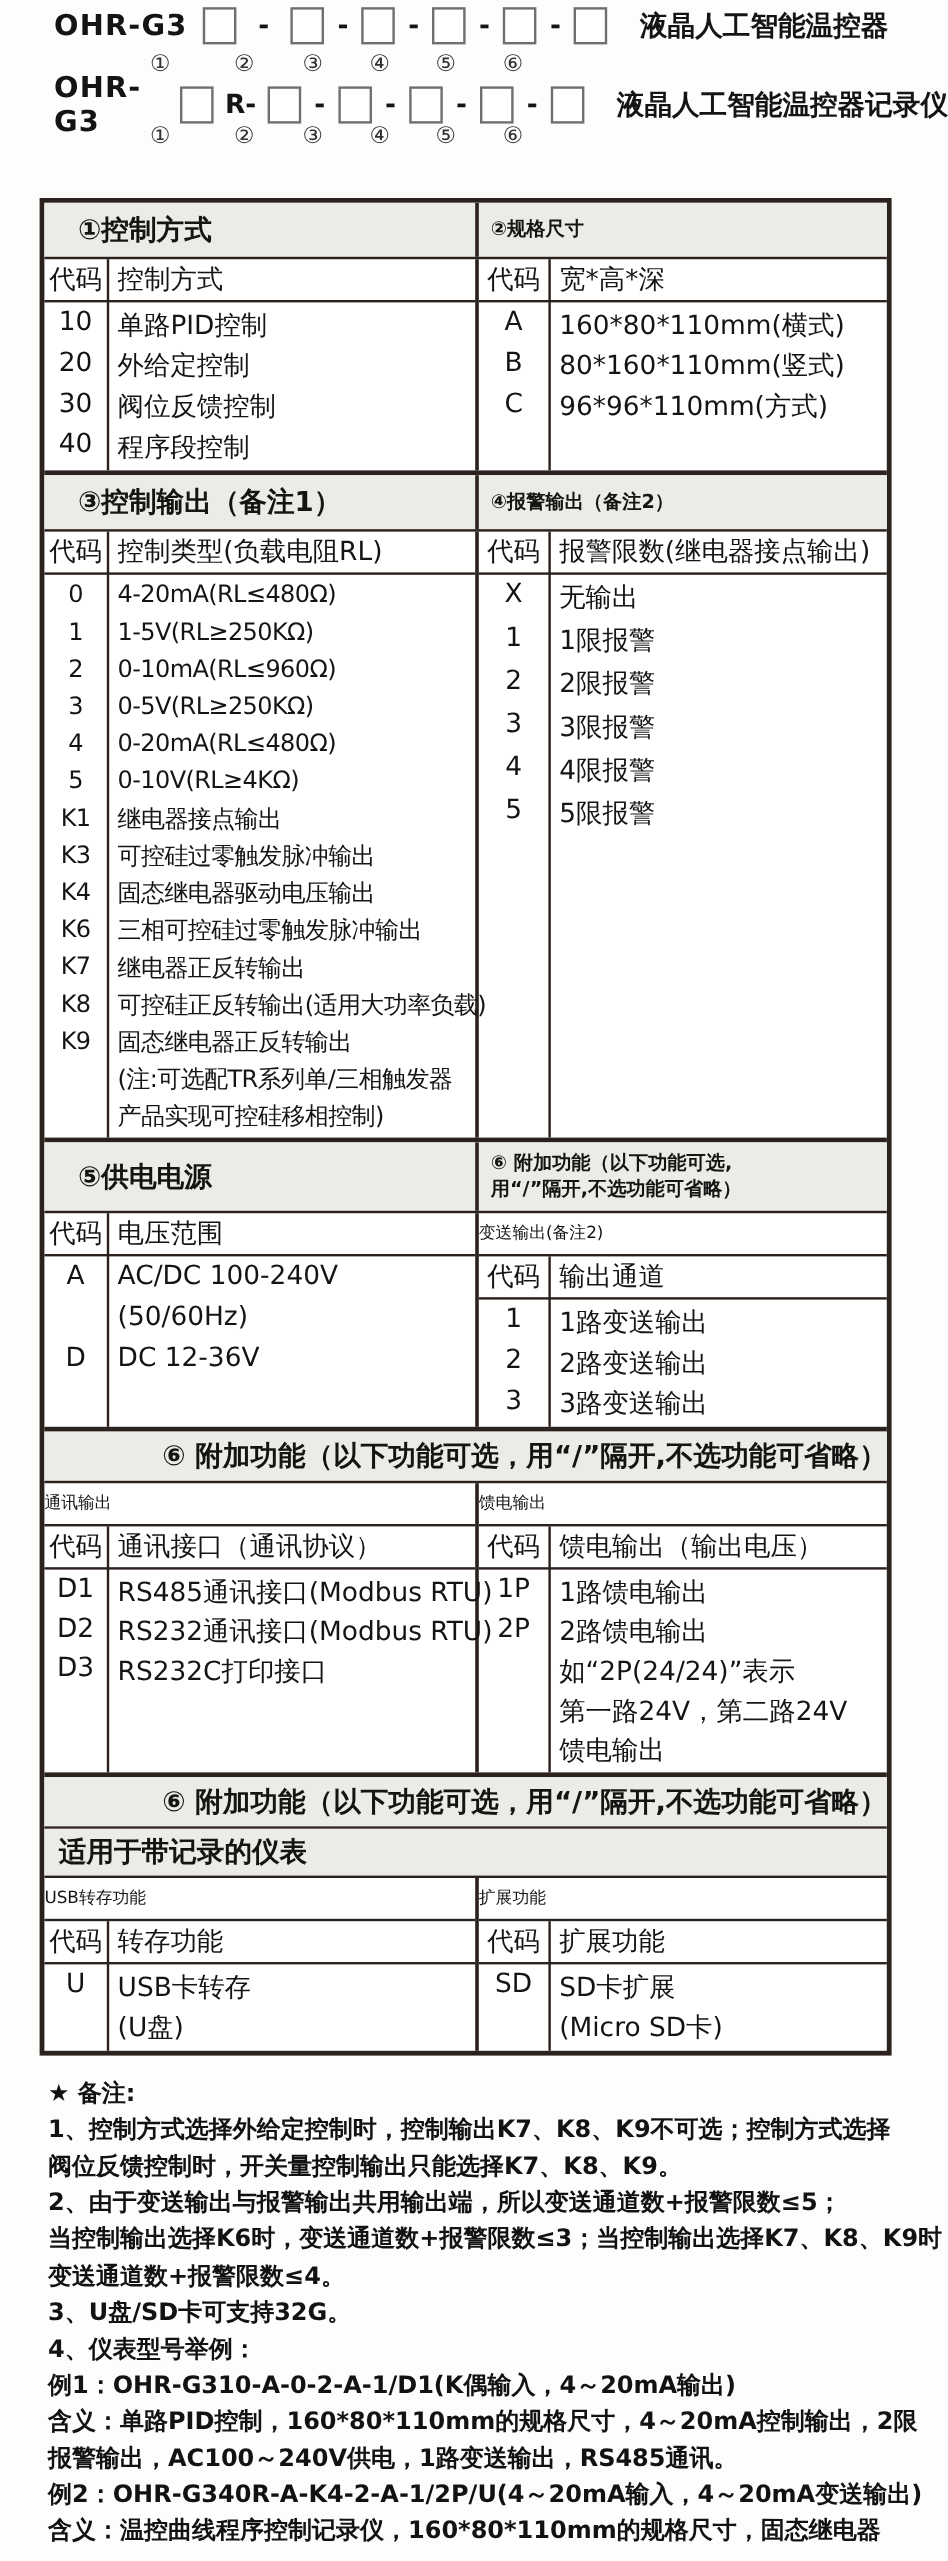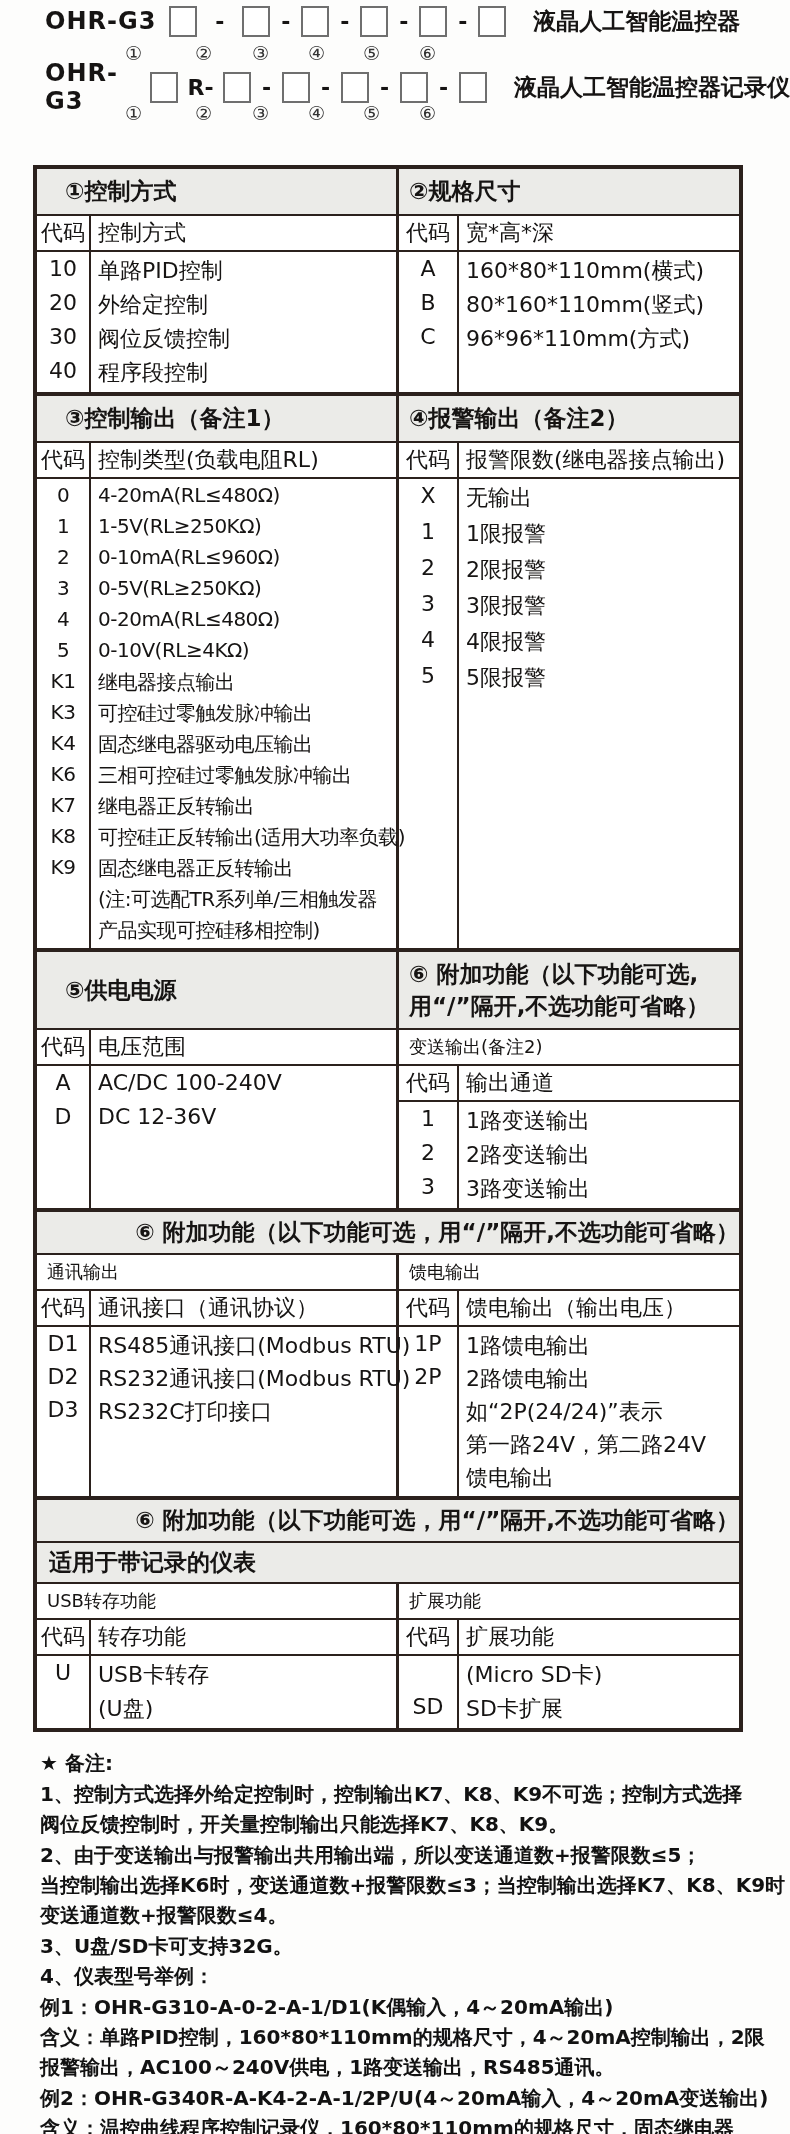--- a/index.html
+++ b/index.html
@@ -30,33 +30,33 @@
   .digits span:nth-child(5){left:363px} .digits span:nth-child(6){left:419px}
 
   
   .spec { margin-left:33px; width:710px; border:4px solid var(--line); background:#fff; box-sizing:border-box; }
   .band { border-top:4px solid var(--line); }
   .band.first { border-top:none; }
 
   .bhdr { display:flex; background:var(--gray); border-bottom:2px solid var(--line); }
   .bhdr .hl { width:362px; box-sizing:border-box; border-right:3px solid var(--line);
               padding:7px 0 7px 28px; font-weight:bold; font-size:23px; display:flex; flex-direction:column; justify-content:center; }
-  .bhdr .hr { flex:1; padding:6px 0 6px 10px; font-weight:bold; font-size:23px; display:flex; flex-direction:column; justify-content:center; line-height:1.4; }
+  .bhdr .hr { flex:1; padding:6px 0 6px 10px; font-weight:bold; font-size:16px; display:flex; flex-direction:column; justify-content:center; line-height:1.4; }
   .bhdr-full { background:var(--gray); border-bottom:2px solid var(--line);
                font-weight:bold; font-size:23px; padding:5px 0 5px 12px;text-align:right; }
   .banner { background:var(--gray); border-bottom:2px solid var(--line);
             font-weight:bold; font-size:23px; padding:4px 0 4px 12px; }
 
   .bbody { display:flex; align-items:stretch; }
   .pane { display:flex; flex-direction:column; box-sizing:border-box; }
   .pane.l { width:362px; border-right:3px solid var(--line); --cw:52px; }
   .pane.r { flex:1; --cw:58px; }
 
-  .subtitle { border-bottom:2px solid var(--line); font-size:18px; min-height:34px;
-              display:flex; align-items:center; padding-left:10px; }
+  .subtitle { border-bottom:2px solid var(--line); font-size:14px; min-height:34px;
+              display:flex; align-items:center; }
   .sg { flex:1; position:relative; display:flex; flex-direction:column; }
   .sg::before { content:""; position:absolute; top:0; bottom:0; left:var(--cw); width:2px; background:var(--line); }
   .shdr { display:flex; align-items:center; border-bottom:2px solid var(--line); min-height:34px; font-size:22px; }
   .c { width:var(--cw); flex:none; text-align:center; }
   .d { flex:1; padding-left:9px; white-space:nowrap; }
   .rows { padding-top:4px; }
   .row { display:flex; align-items:flex-start; min-height:var(--rh,34px); font-size:22px; }
 
   .b1 .bbody { min-height:174px; }
   .b2 .pane.l { --rh:31px; }
@@ -309,20 +309,24 @@
           <div class="shdr">
             <span class="c">代码</span>
             <span class="d">电压范围</span>
           </div>
           <div class="rows">
             <div class="row">
                 <span class="c">A</span>
                 <span class="d">AC/DC 100-240V</span>
               </div>
             <div class="row">
+                <span class="c"></span>
+                <span class="d">(50/60Hz)</span>
+              </div>
+            <div class="row">
                 <span class="c">D</span>
                 <span class="d">DC 12-36V</span>
               </div>
           </div>
         </div>
       </div>
       <div class="pane r">
         <div class="subtitle">变送输出(备注2)</div>
         <div class="sg">
           <div class="shdr">
@@ -433,26 +437,26 @@
       </div>
       <div class="pane r">
         <div class="subtitle">扩展功能</div>
         <div class="sg">
           <div class="shdr">
             <span class="c">代码</span>
             <span class="d">扩展功能</span>
           </div>
           <div class="rows">
             <div class="row">
-                <span class="c"></span>
-                <span class="d">(Micro SD卡)</span>
-              </div>
-            <div class="row">
                 <span class="c">SD</span>
                 <span class="d">SD卡扩展</span>
+              </div>
+            <div class="row">
+                <span class="c"></span>
+                <span class="d">(Micro SD卡)</span>
               </div>
           </div>
         </div>
       </div>
     </div>
   </div>
 </div>
 
 <div class="notes">
   <div>★ 备注:</div>

